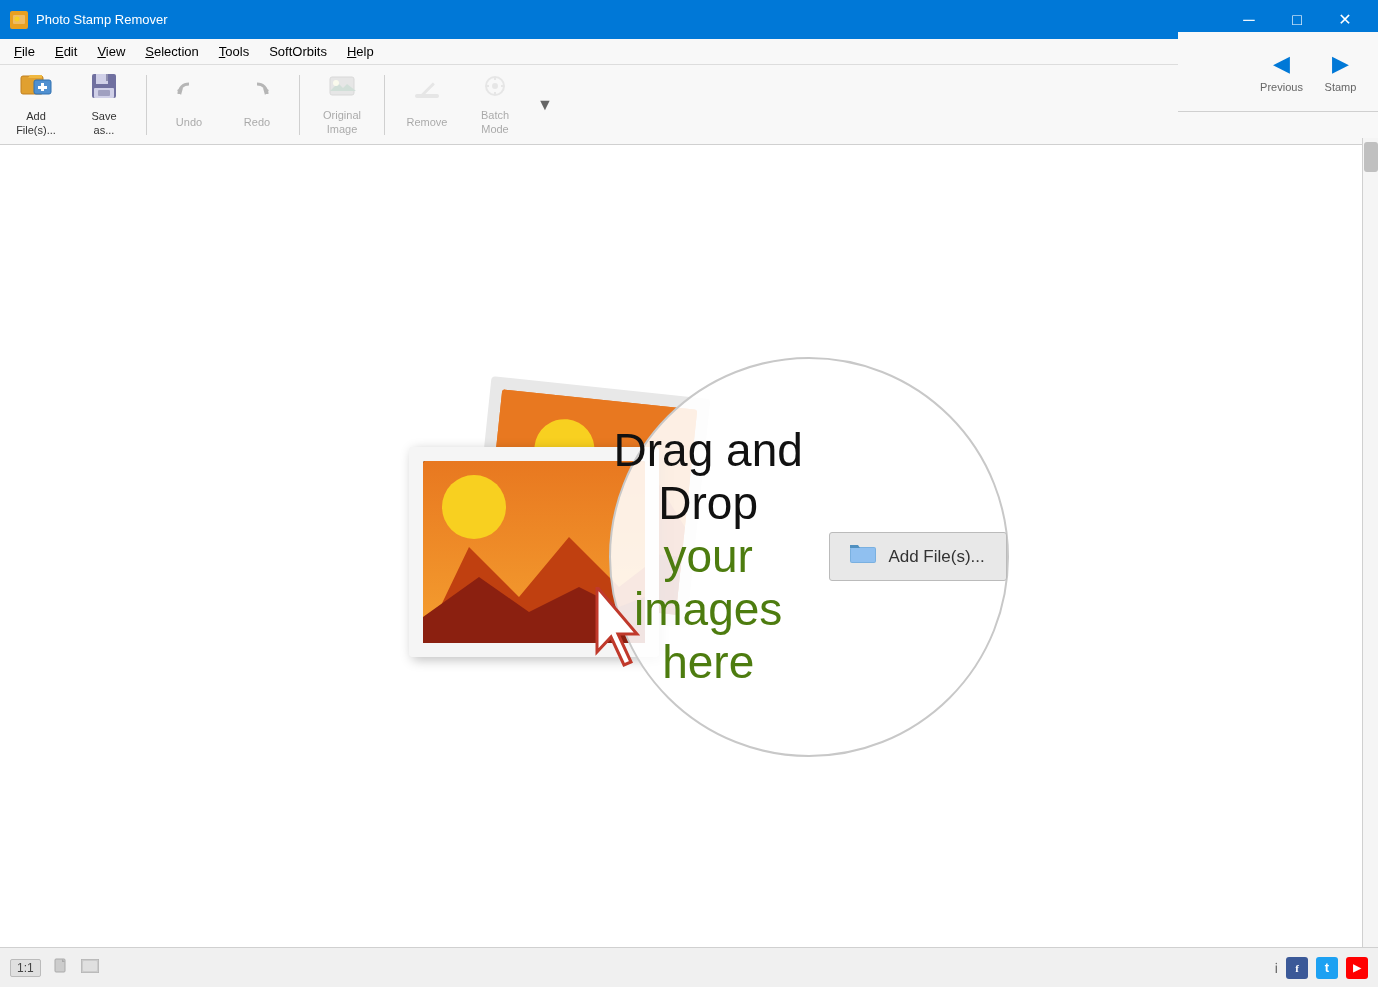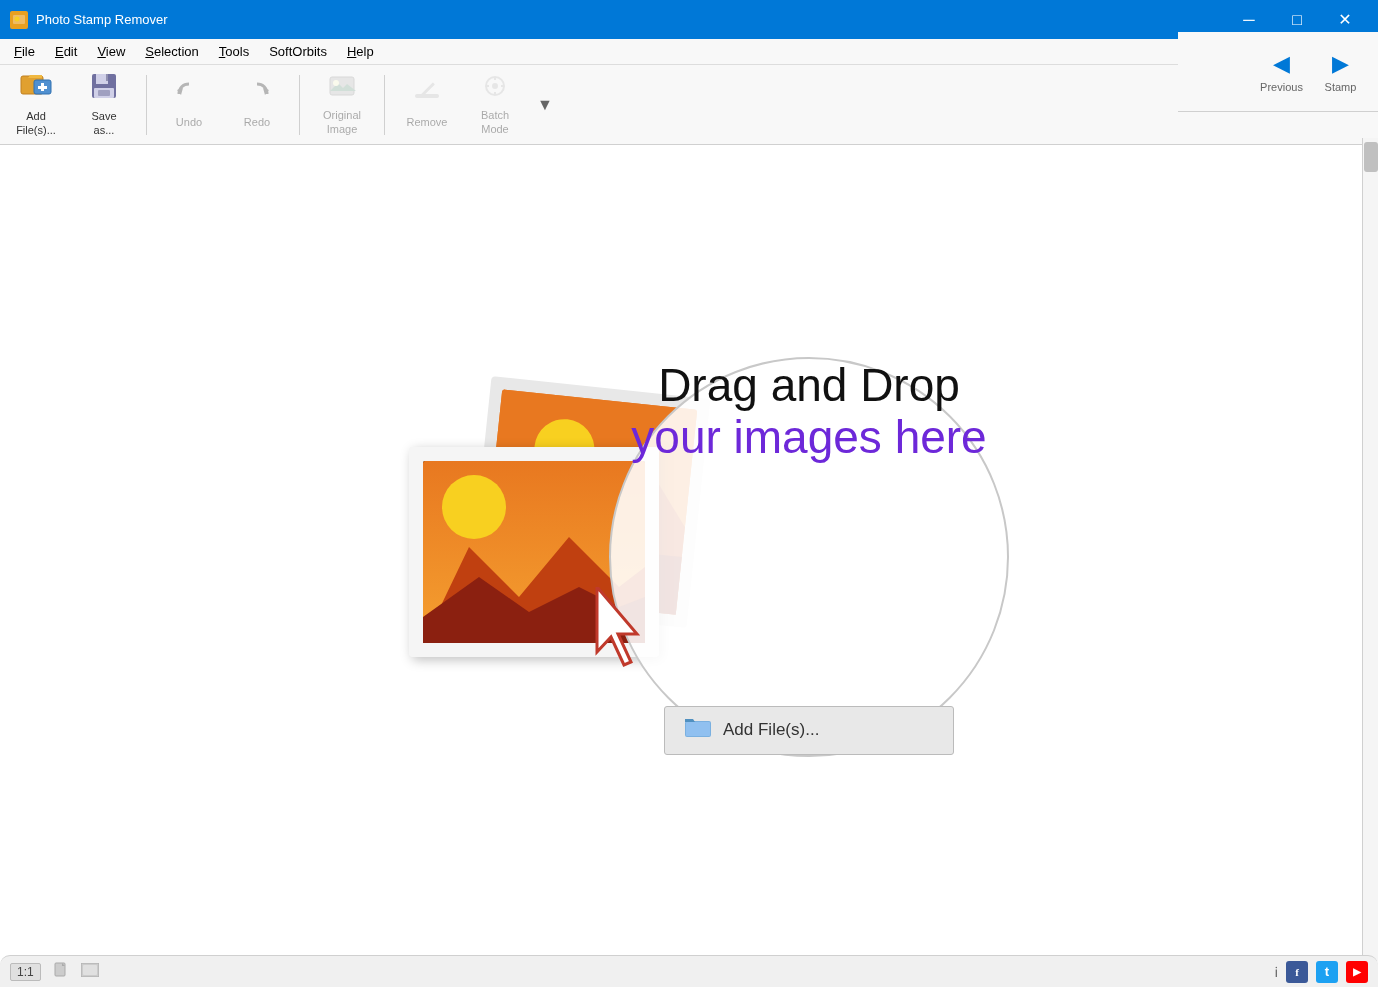--- a/index.html
+++ b/index.html
@@ -133,30 +133,29 @@
       font-size: 18px;
       color: #333;
       width: 320px;
     }
 
     
     #status-bar {
       position: absolute;
       bottom: 0;
       width: 100%;
-      height: 32px;
+      height: 40px;
       background: #f0f0f0;
       border-top: 1px solid #d0d0d0;
       display: flex;
       align-items: center;
       padding: 8px 10px;
       font-size: 12px;
       color: #444;
       gap: 20px;
-      border-radius: 10px;
     }
     .status-left { display: flex; align-items: center; gap: 12px; }
     .status-right { margin-left: auto; display: flex; align-items: center; gap: 8px; }
     .zoom-box {
       background: #e0e0e0;
       border: 1px solid #bbb;
       padding: 1px 6px;
       font-size: 12px;
       border-radius: 2px;
     }
@@ -374,25 +373,25 @@
         </svg>
       </div>
     </div>
 
     <div style="position:absolute; left:240px; top:220px; z-index:5;">
       <svg width="70" height="80" viewBox="0 0 70 80">
         <polygon points="8,0 8,65 22,50 35,78 42,75 29,47 48,47" fill="white" stroke="#c0392b" stroke-width="3"></polygon>
       </svg>
     </div>
 
-    <div style="position:absolute; left:260px; top:-10px; width:400px; height:400px; border-radius:50%; border:2.5px solid #c8c8c8; background:rgba(255,255,255,0.88); display:flex; flex-direction:column; align-items:center; justify-content:space-between; gap:24px; z-index:4;">
+    <div style="position:absolute; left:260px; top:-10px; width:400px; height:400px; border-radius:50%; border:2.5px solid #c8c8c8; background:rgba(255,255,255,0.88); display:flex; flex-direction:row; align-items:center; justify-content:flex-start; gap:24px; z-index:4;">
 
       <div style="text-align:center;">
         <div style="font-size:46px; font-weight:300; color:#111; line-height:1.15;">Drag and Drop</div>
-        <div style="font-size:46px; font-weight:300; color:#6d28d9; line-height:1.15;">your images here</div>
+        <div style="font-size:46px; font-weight:300; color:#4d7c0f; line-height:1.15;">your images here</div>
       </div>
 
       <div class="add-files-btn" style="width:290px; background:#e8e8e8; border:1px solid #bbb; border-radius:3px; padding:10px 20px; cursor:pointer; font-size:17px; color:#333; display:flex; align-items:center; gap:12px;">
         <span>
           <svg width="26" height="22" viewBox="0 0 26 22">
             <rect x="0" y="4" width="26" height="16" rx="2" fill="#7ab0e0"></rect>
             <polygon points="0,5 0,2 8,2 10,5" fill="#5090c0"></polygon>
             <rect x="1" y="5" width="24" height="14" rx="1" fill="#90c0f0"></rect>
           </svg>
         </span>

